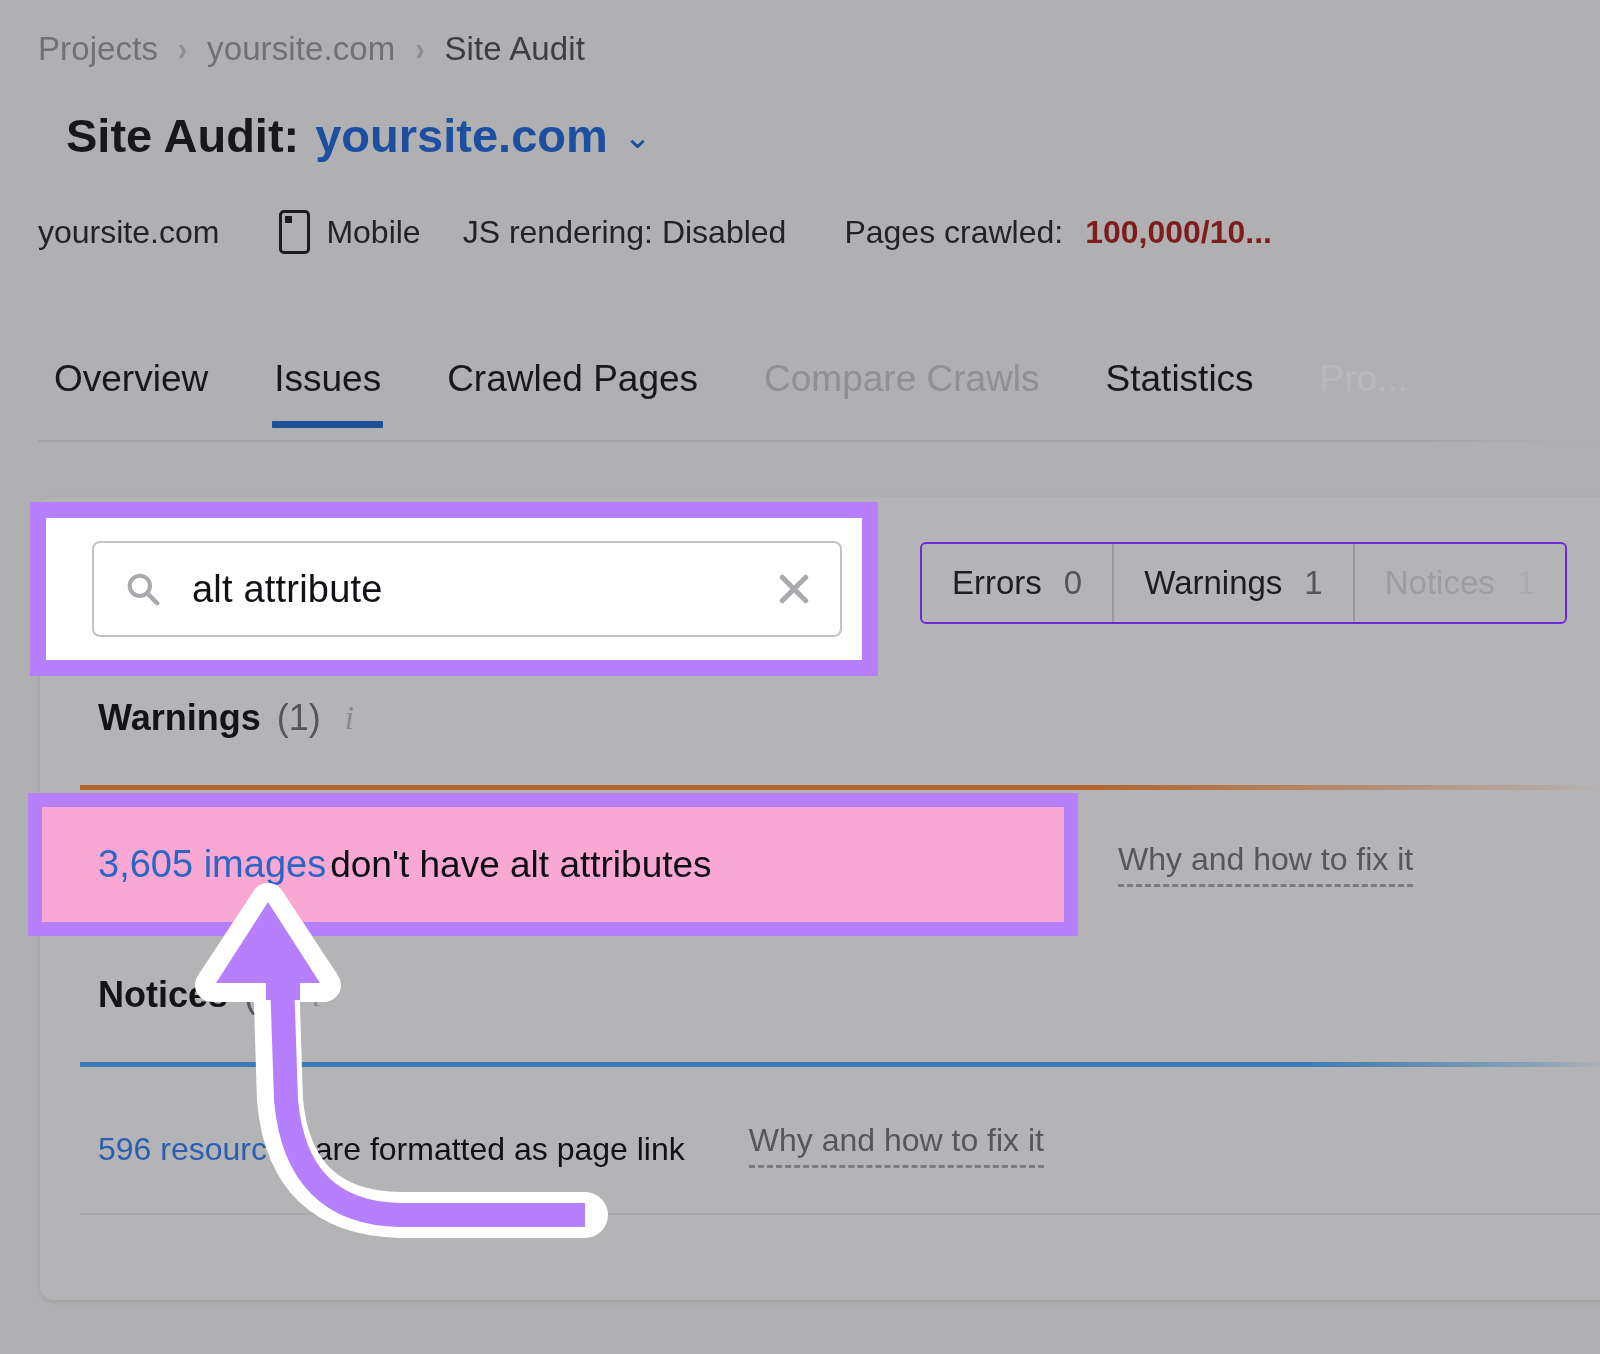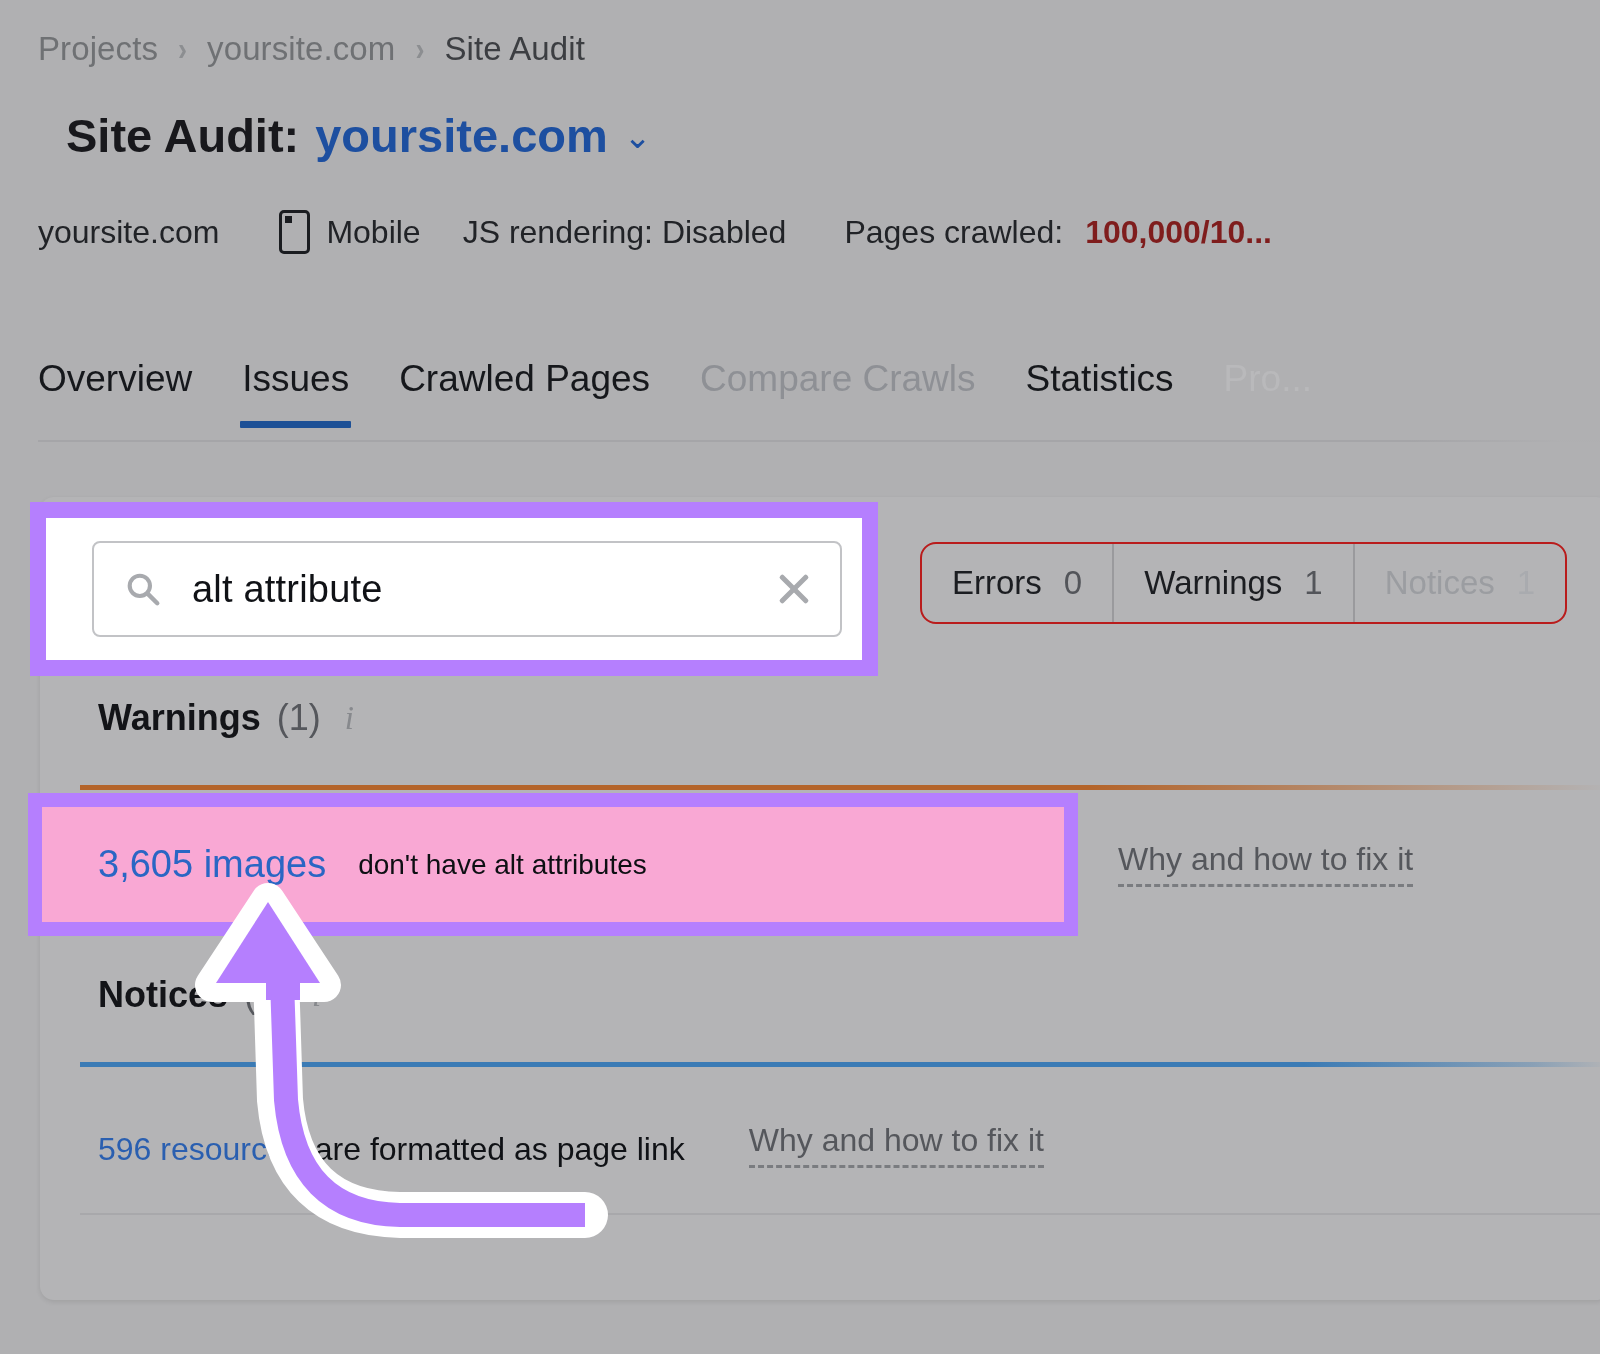--- a/index.html
+++ b/index.html
@@ -127,20 +127,21 @@
     display: flex;
     align-items: flex-end;
     gap: 50px;
     white-space: nowrap;
   }
   .tab {
     font-size: 37px;
     color: #16181c;
     padding-bottom: 28px;
     position: relative;
+    margin-left: 16px;
   }
   .tab.faded { color: #8e9095; }
   .tab.ghost { color: #b9b9bb; }
   .tab.active::after {
     content: "";
     position: absolute;
     left: -2px;
     right: -2px;
     bottom: 0;
     height: 7px;
@@ -187,22 +188,22 @@
   }
 
   
   .counters {
     position: absolute;
     left: 880px;
     top: 45px;
     display: flex;
     align-items: stretch;
     height: 78px;
-    border: 2px solid #b91c1c;
-    border-radius: 16px;
+    border: 2px solid #6d28d9;
+    border-radius: 6px;
     overflow: hidden;
   }
   .counter {
     display: flex;
     align-items: center;
     gap: 22px;
     padding: 0 30px;
     font-size: 33px;
     color: #1b1d21;
     border-right: 2px solid #9a9a9d;
@@ -348,21 +349,21 @@
     width: 100%;
     height: 100%;
     background: #f9a8d4;
     box-sizing: border-box;
     display: flex;
     align-items: center;
     padding-left: 56px;
     white-space: nowrap;
   }
   .hl-issue-inner .issue-link { font-size: 38px; color: #2a66c4; }
-  .hl-issue-inner .issue-rest { font-size: 28px; color: #0d0f13; margin-left: 32px; }
+  .hl-issue-inner .issue-rest { font-size: 37px; color: #0d0f13; margin-left: 4px; }
 
   
   .arrow-layer {
     position: absolute;
     inset: 0;
     pointer-events: none;
   }
 </style>
 </head>
 <body>

